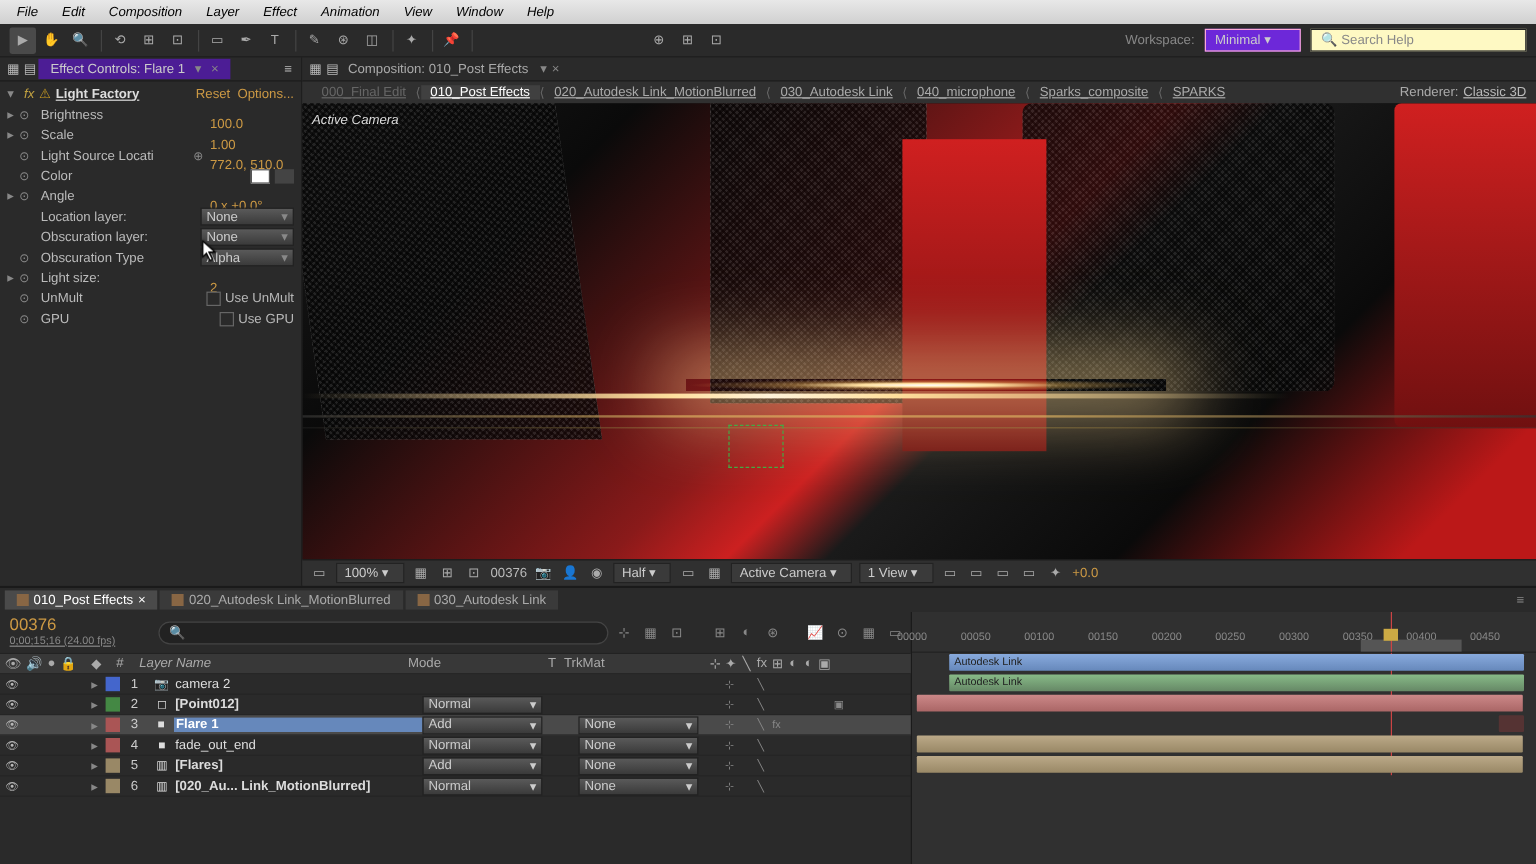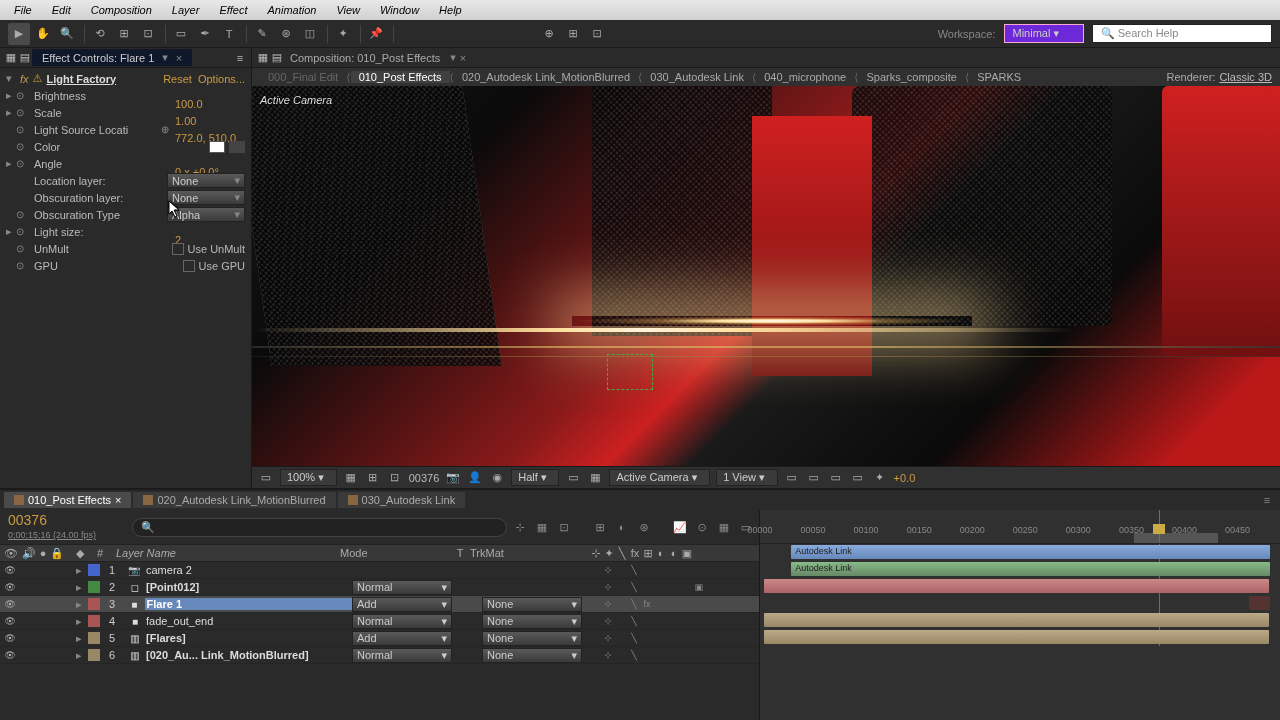--- a/index.html
+++ b/index.html
@@ -10,30 +10,30 @@
 .menubar span { padding: 0 10px; cursor: pointer; font-style: italic; }
 
 
 .toolbar { background: #2a2a2a; height: 28px; display: flex; align-items: center; padding: 0 8px; border-bottom: 1px solid #1a1a1a; }
 .tool-btn { width: 22px; height: 22px; margin-right: 2px; display: inline-flex; align-items: center; justify-content: center; color: #aaa; border-radius: 2px; }
 .tool-btn.active { background: #4a4a4a; }
 .tool-sep { width: 1px; height: 18px; background: #444; margin: 0 4px; }
 .tool-spacer { flex: 1; }
 .workspace-label { color: #888; margin-right: 8px; }
 .workspace-select { background: #6d28d9; border: 1px solid #f9a8d4; color: #ccc; padding: 2px 24px 2px 8px; }
-.search-box { background: #ffffff; border: 1px solid #222; color: #888; padding: 2px 8px; margin-left: 8px; width: 180px; }
+.search-box { background: #fef9c3; border: 1px solid #222; color: #888; padding: 2px 8px; margin-left: 8px; width: 180px; }
 
 
 .main { display: flex; height: 440px; }
 .left-panel { width: 252px; background: #2a2a2a; display: flex; flex-direction: column; border-right: 1px solid #1a1a1a; }
 .right-panel { flex: 1; display: flex; flex-direction: column; background: #2a2a2a; }
 
 
 .panel-tabs { background: #2a2a2a; height: 20px; display: flex; align-items: center; padding: 0 4px; border-bottom: 1px solid #1a1a1a; }
-.panel-tab { background: #0f172a; padding: 2px 10px; margin-right: 2px; color: #ccc; display:flex; align-items:center; gap:4px;}
+.panel-tab { background: #4c1d95; padding: 2px 10px; margin-right: 2px; color: #ccc; display:flex; align-items:center; gap:4px;}
 .panel-tab-icon { width: 14px; height: 14px; display:inline-flex; align-items:center; justify-content:center;}
 .panel-close { margin-left: 4px; color: #888; }
 
 
 .ec-subheader { background: #383838; color: #ccc; padding: 3px 6px; font-size: 11px; }
 
 
 .effect-list { flex: 1; overflow: hidden; background: #2a2a2a; padding: 2px 4px; }
 .effect-title-row { display: flex; align-items: center; padding: 2px 2px; }
 .effect-title-row .fx { color: #c0a040; font-style: italic; margin: 0 4px; }
@@ -51,21 +51,21 @@
 .picker-icon { width:16px; height:12px; background:#444; display:inline-block;}
 .checkbox { width: 12px; height: 12px; border: 1px solid #666; background: #2a2a2a; display:inline-block; margin-right:4px;}
 
 
 .comp-header { background: #2a2a2a; height: 20px; display: flex; align-items: center; padding: 0 4px; border-bottom: 1px solid #1a1a1a; }
 .comp-label { color: #aaa; padding: 2px 6px; }
 .comp-dd-arrow{color:#888; margin-left:4px;}
 
 
 .breadcrumb { background: #303030; height: 18px; display: flex; align-items: center; padding: 0 8px; color: #888; font-size: 10px; gap: 0; }
-.bc-item { padding: 0 8px; color: #aaa; }
+.bc-item { padding: 0 8px; color: #aaa; text-decoration: underline; }
 .bc-item.dim { color: #666; }
 .bc-item.active { color: #fff; background: #404040; }
 .bc-sep { color: #666; }
 .bc-renderer { margin-left: auto; color: #aaa; }
 .bc-renderer-val { text-decoration: underline; color: #bbb; margin-left:4px;}
 
 
 .viewer { flex: 1; background: #1a1a1a; position: relative; overflow: hidden; display:flex; align-items:center; justify-content:center;}
 .viewer-canvas { width: 100%; height: 100%; background: linear-gradient(135deg, #1a1a1a 0%, #0a0a0a 20%, #8a1a1a 45%, #cc2020 52%, #1a1a1a 58%, #0a0a0a 75%, #bb1818 92%); position:relative;}
 .mesh { position:absolute; background: repeating-linear-gradient(45deg, #222 0, #222 2px, #666 2px, #666 4px), repeating-linear-gradient(-45deg, #222 0, #222 2px, #666 2px, #666 4px); background-blend-mode: multiply; opacity:0.8;}

